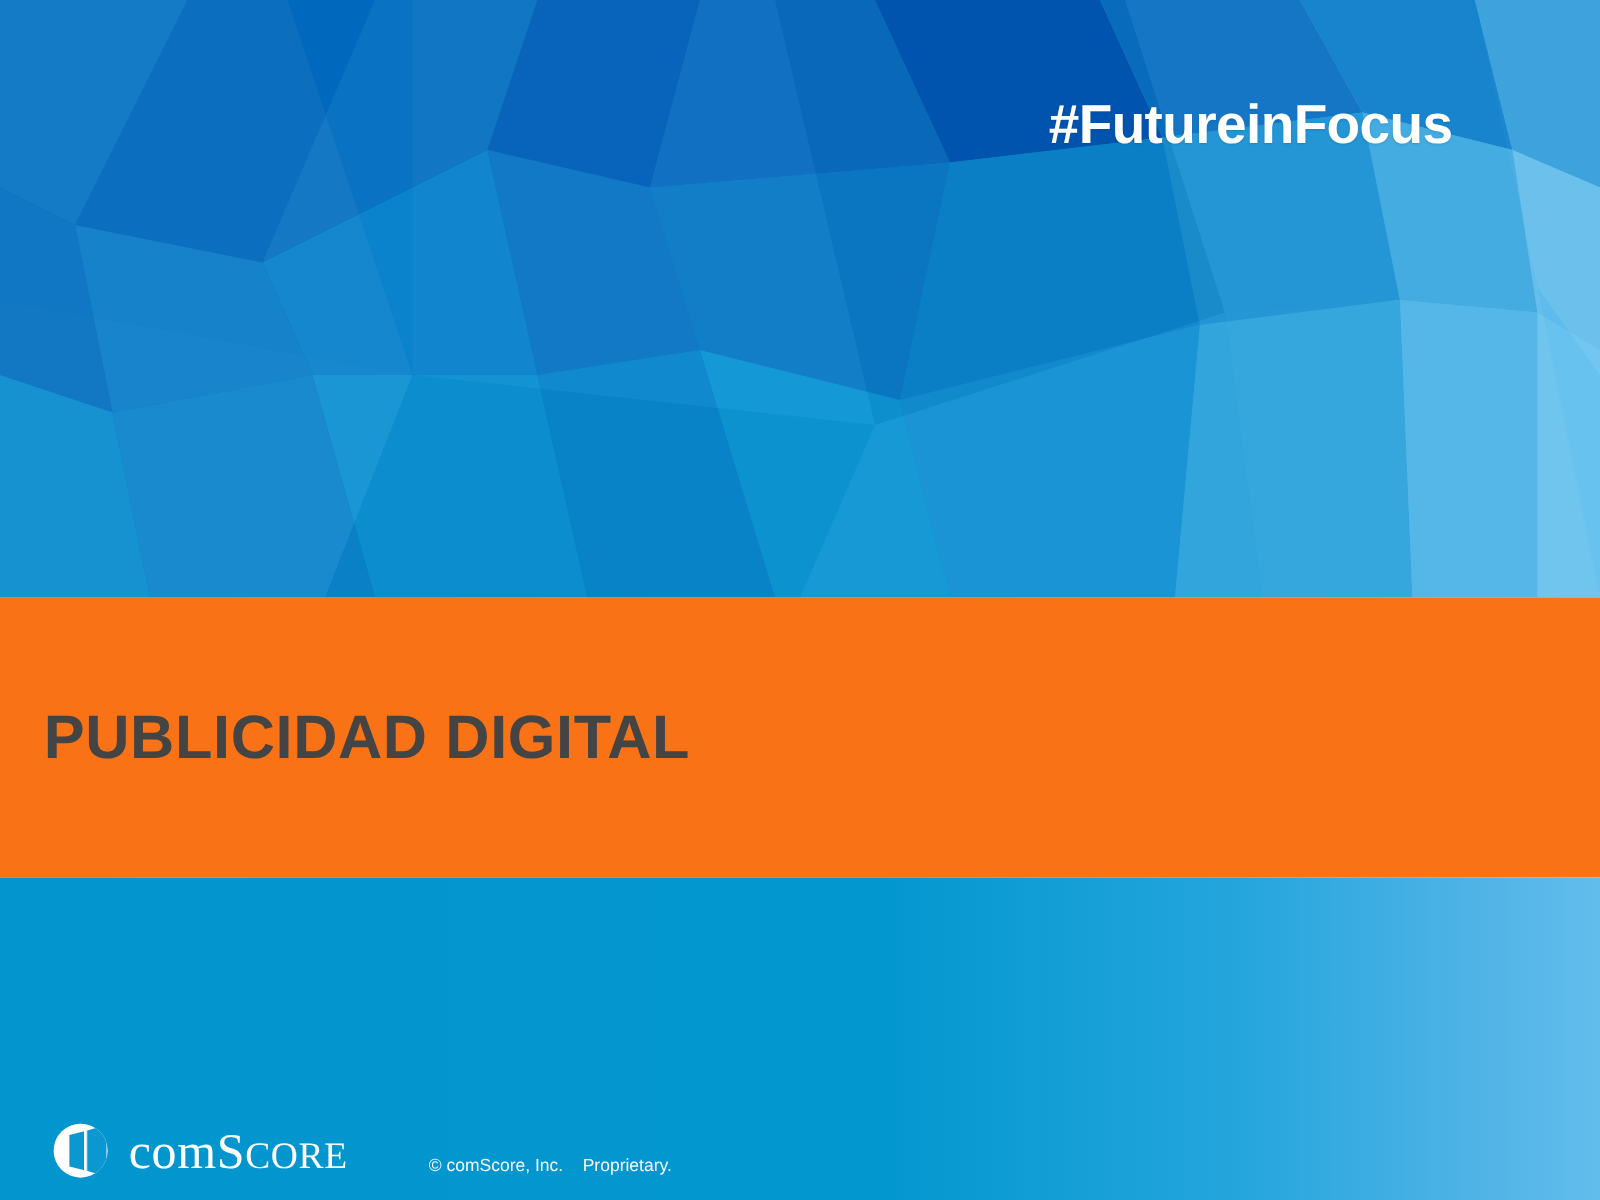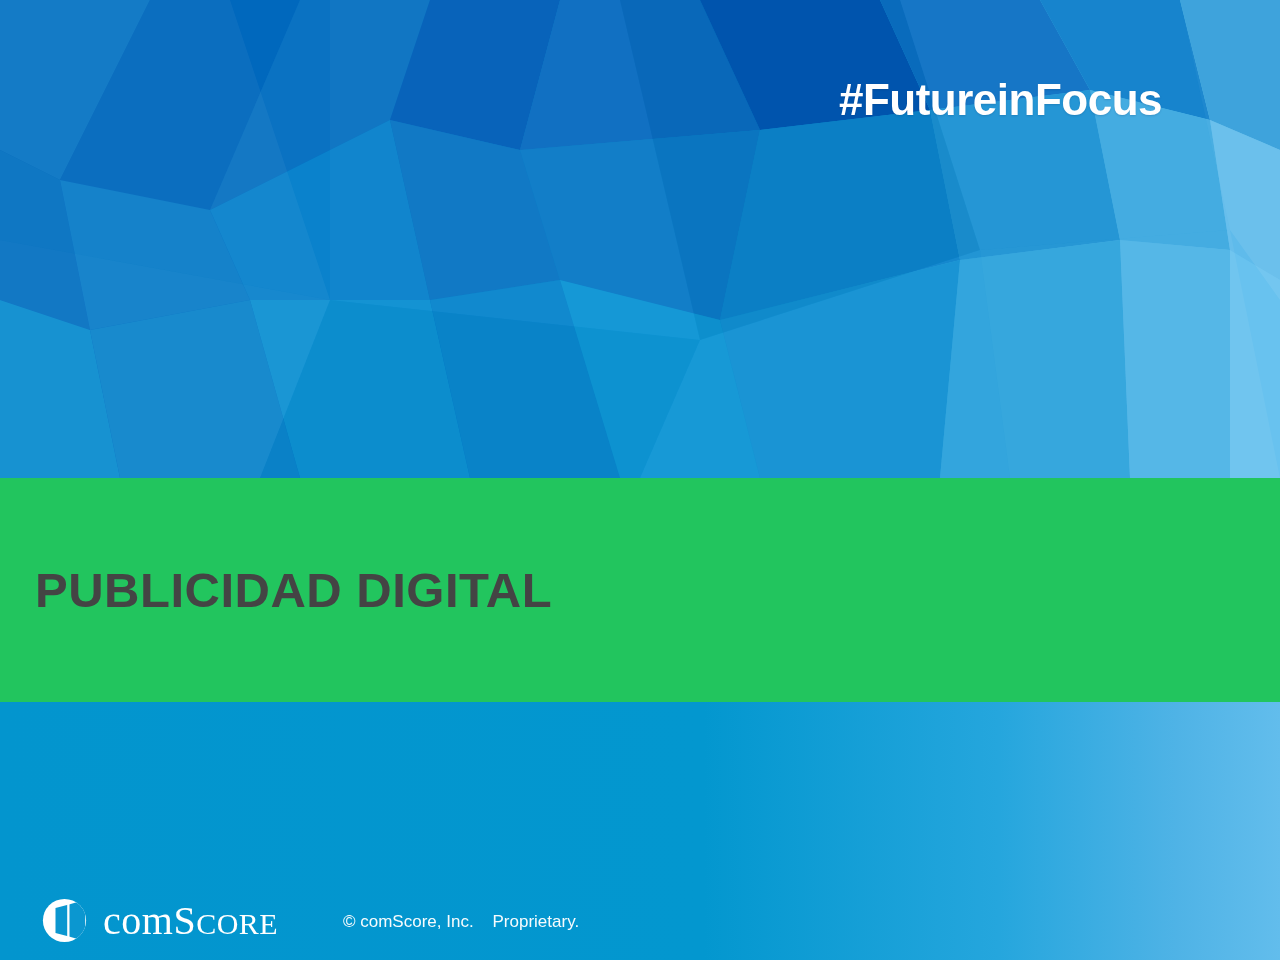--- a/index.html
+++ b/index.html
@@ -51,21 +51,21 @@
     text-shadow: 0 1px 2px rgba(0,40,90,0.18);
   }
 
   
   #white-band {
     position: absolute;
     left: 0;
     top: 478px;
     width: 1280px;
     height: 224px;
-    background: #22c55e;
+    background: #f97316;
   }
   #slide-title {
     position: absolute;
     left: 35px;
     top: 86px;
     margin: 0;
     color: #444444;
     font-size: 49px;
     font-weight: bold;
     letter-spacing: 0.5px;
@@ -106,23 +106,23 @@
     line-height: 1;
     white-space: nowrap;
     letter-spacing: 0.5px;
   }
   #logo-wordmark .lc { font-size: 40px; }
   #logo-wordmark .cap { font-size: 40px; }
   #logo-wordmark .sc { font-size: 30px; }
   #copyright {
     position: absolute;
     left: 343px;
-    top: 210px;
+    top: 222px;
     color: #ffffff;
-    font-size: 17px;
+    font-size: 14px;
     font-weight: normal;
     white-space: pre;
     line-height: 1.2;
     opacity: 0.97;
   }
 </style>
 </head>
 <body>
 
 <div id="slide">

